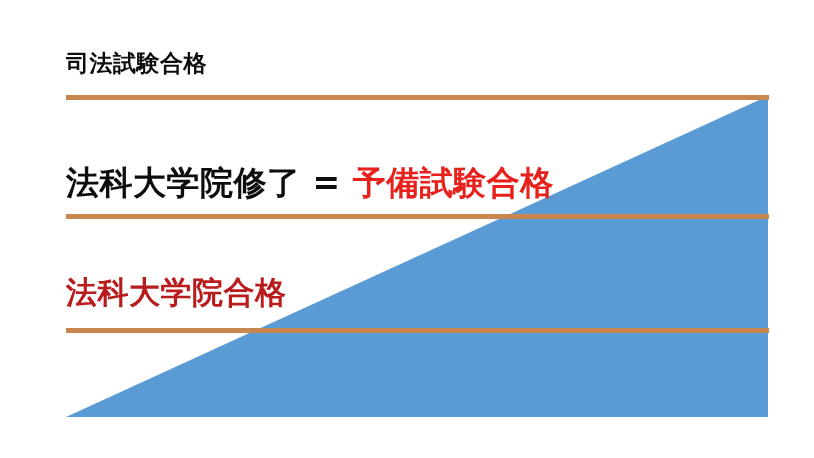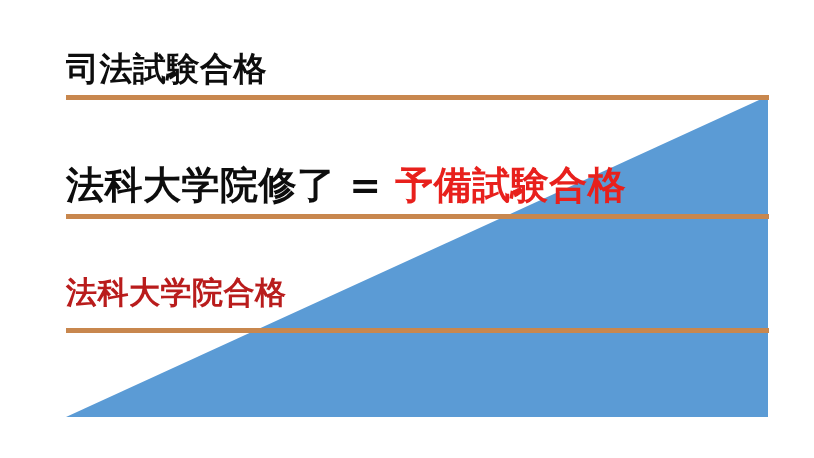--- a/index.html
+++ b/index.html
@@ -33,26 +33,26 @@
     font-weight: bold;
     letter-spacing: 0.5px;
     line-height: 1;
   }
   .seg-black { color: #0d0d0d; }
   .seg-red   { color: #e8201c; }
   .seg-eq    { color: #0d0d0d; }
   #label-shihou {
     left: 66px;
     top: 52px;
-    font-size: 33px;
+    font-size: 23px;
   }
   #label-houka-shuryo {
     left: 66px;
     top: 166px;
-    font-size: 38px;
+    font-size: 33px;
   }
   #label-houka-goukaku {
     left: 66px;
     top: 277px;
     font-size: 31px;
   }
   #divider-1 { left: 66px; top: 95px;  width: 703px; }
   #divider-2 { left: 66px; top: 214px; width: 703px; }
   #divider-3 { left: 66px; top: 328px; width: 703px; }
 </style>

